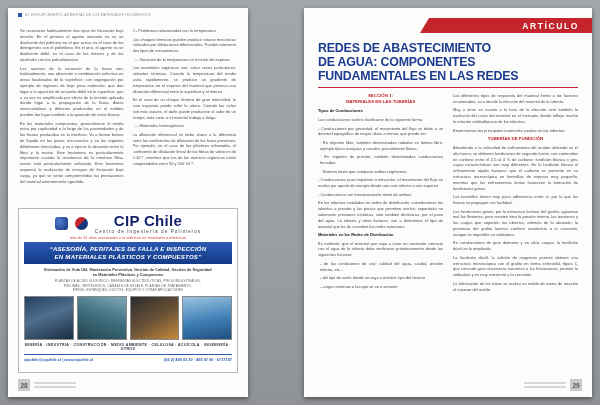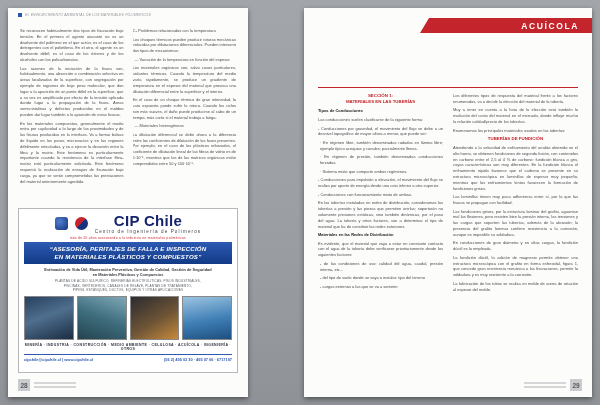--- a/index.html
+++ b/index.html
@@ -126,21 +126,24 @@
   <div class="footer footer-left">
     <div class="pagenum">28</div>
     <div class="cap-bars">
         <i></i>
         <i></i>
       </div>
   </div>
 </div>
 
 <div class="page page-right">
-  <div class="rp-banner">ACUÍCOLA</div>
+  <div class="rp-banner">ARTÍCULO</div>
+  <div class="rp-title">REDES DE ABASTECIMIENTO
+DE AGUA: COMPONENTES
+FUNDAMENTALES EN LAS REDES</div>
   <div class="rp-rule"></div>
 
   <div class="rp-cols">
     <div class="col">
         <div class="blk hr1">SECCIÓN 1:
 MATERIALES EN LAS TUBERÍAS</div>
         <div class="blk hb">Tipos de Conducciones</div>
         <div class="blk p">Las conducciones suelen clasificarse de la siguiente forma:</div>
         <div class="blk p">- Conducciones por gravedad, el movimiento del flujo se debe a un desnivel topográfico de mayor altura a menor, que puede ser:</div>
         <div class="blk li">· En régimen libre, también denominadas rodadas en lámina libre; ejemplo típico acequias y canales; parcialmente llenas.</div>

